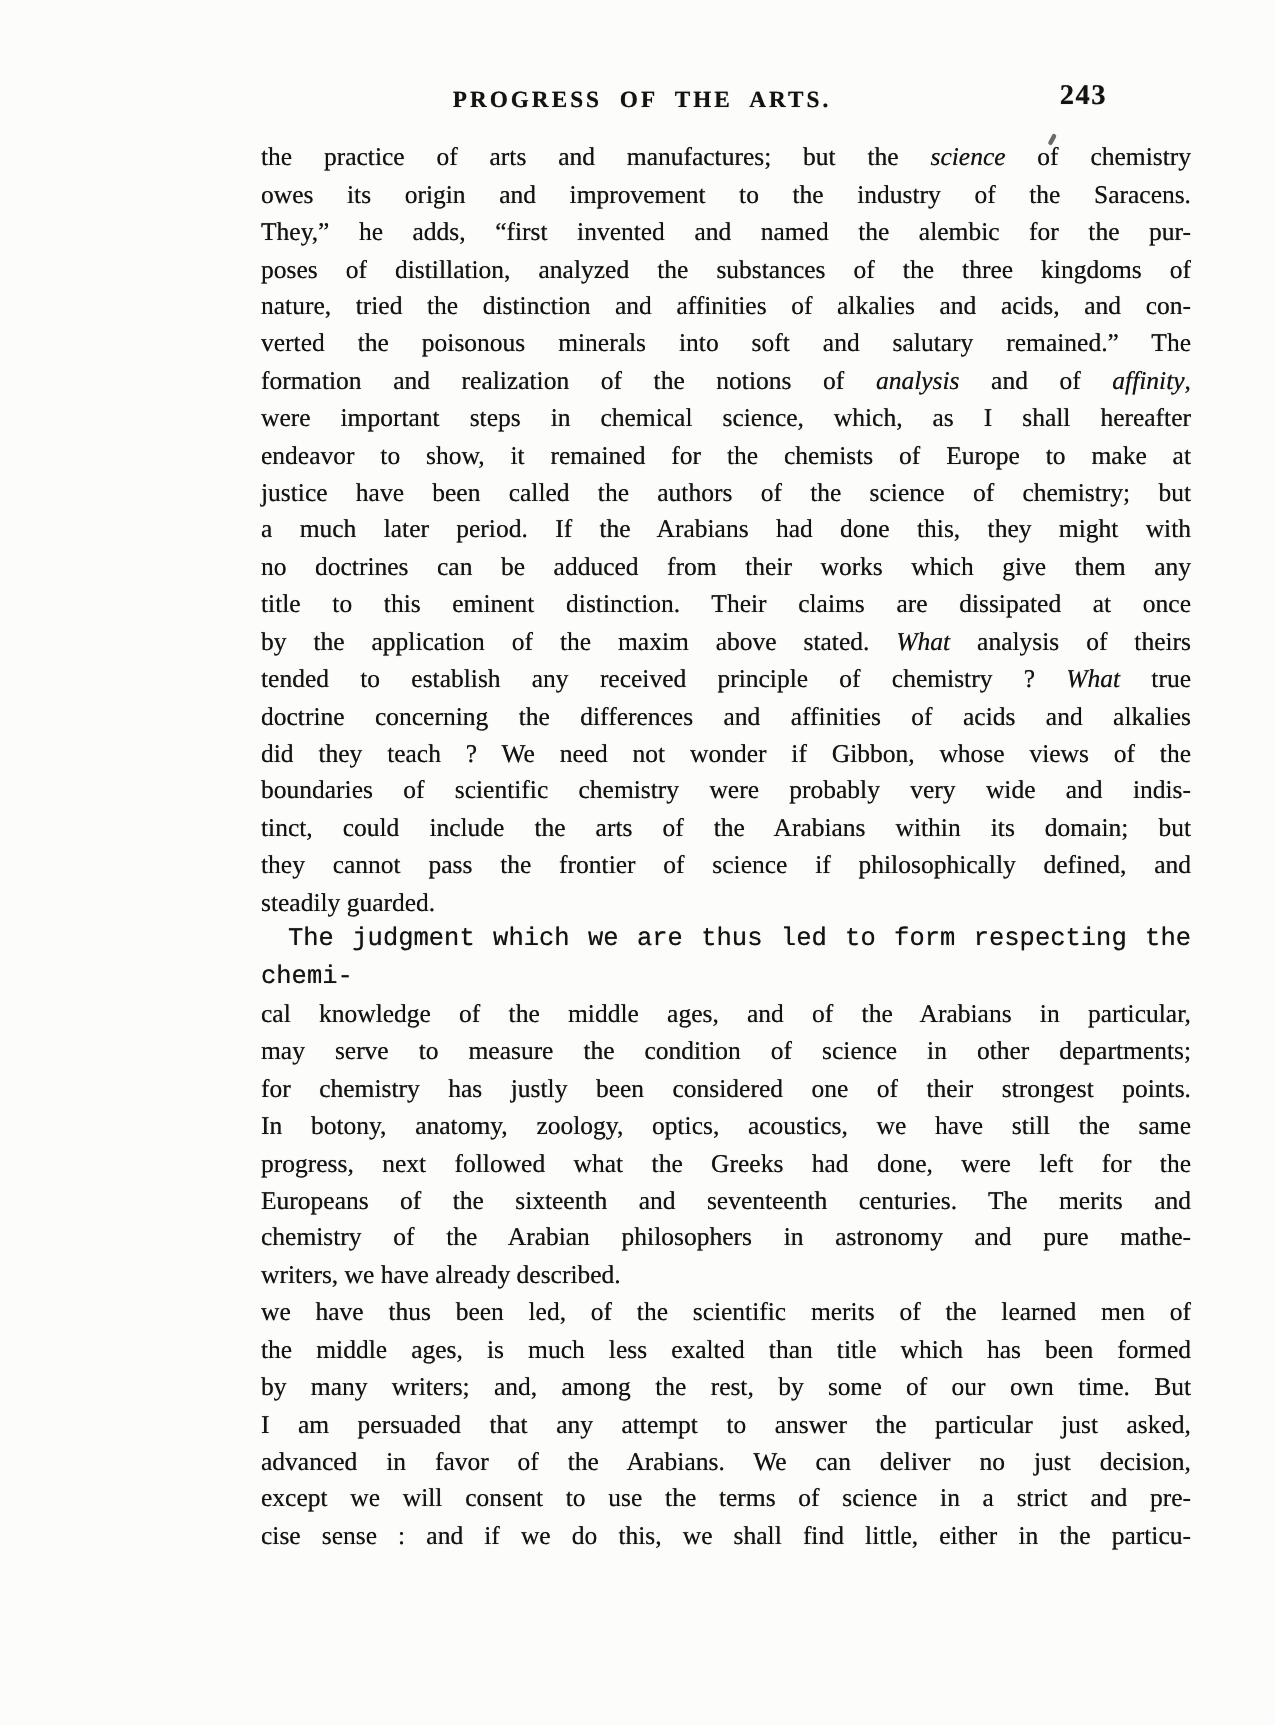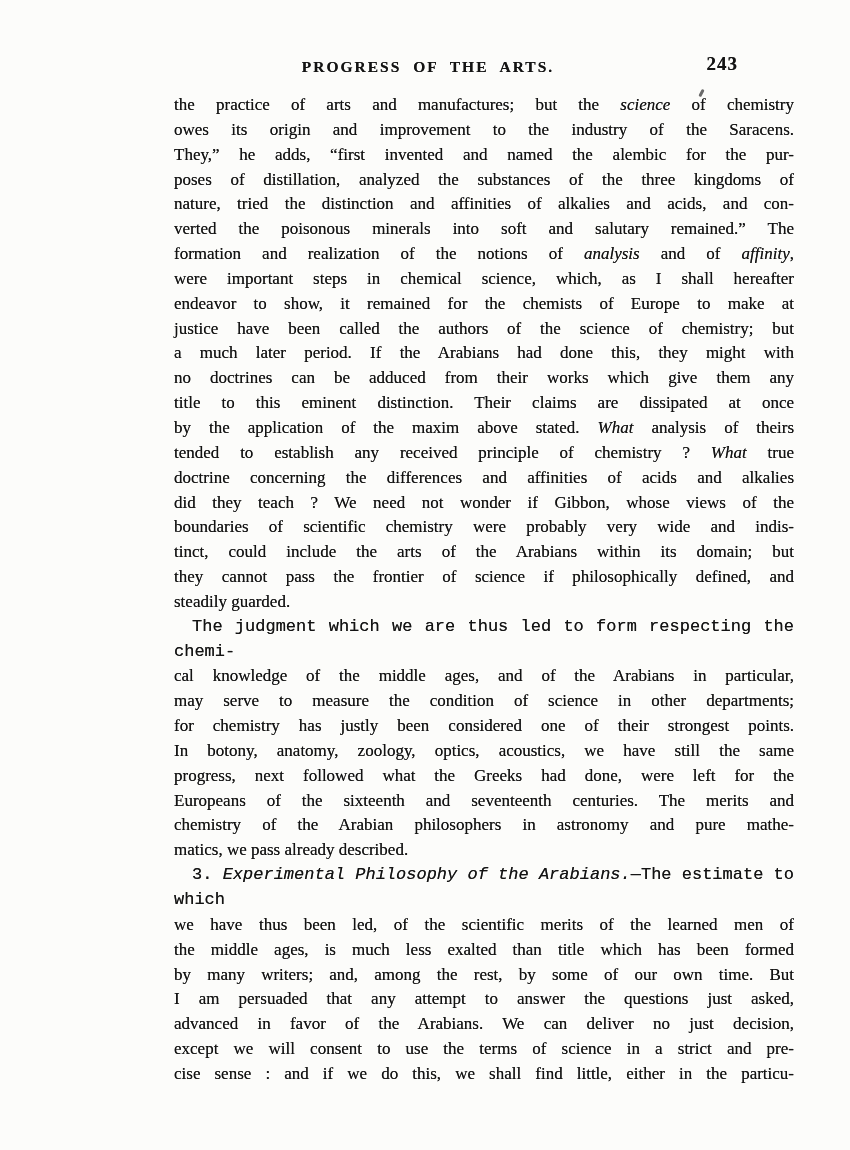--- a/index.html
+++ b/index.html
@@ -103,23 +103,22 @@
       <div class="line just"><span>they cannot pass the frontier of science if philosophically defined, and</span></div>
       <div class="line"><span>steadily guarded.</span></div>
       <div class="line indent just"><span>The judgment which we are thus led to form respecting the chemi-</span></div>
       <div class="line just"><span>cal knowledge of the middle ages, and of the Arabians in particular,</span></div>
       <div class="line just"><span>may serve to measure the condition of science in other departments;</span></div>
       <div class="line just"><span>for chemistry has justly been considered one of their strongest points.</span></div>
       <div class="line just"><span>In botony, anatomy, zoology, optics, acoustics, we have still the same</span></div>
       <div class="line just"><span>progress, next followed what the Greeks had done, were left for the</span></div>
       <div class="line just"><span>Europeans of the sixteenth and seventeenth centuries. The merits and</span></div>
       <div class="line just"><span>chemistry of the Arabian philosophers in astronomy and pure mathe-</span></div>
-      <div class="line"><span>matics, we pass already described.</span></div>
-      <div class="line indent just"><span>3. </span><i>Experimental Philosophy of the Arabians.</i><span>—The estimate to which</span></div>
+      <div class="line"><span>writers, we have already described.</span></div>
       <div class="line just"><span>we have thus been led, of the scientific merits of the learned men of</span></div>
       <div class="line just"><span>the middle ages, is much less exalted than title which has been formed</span></div>
       <div class="line just"><span>by many writers; and, among the rest, by some of our own time. But</span></div>
-      <div class="line just"><span>I am persuaded that any attempt to answer the questions just asked,</span></div>
+      <div class="line just"><span>I am persuaded that any attempt to answer the particular just asked,</span></div>
       <div class="line just"><span>advanced in favor of the Arabians. We can deliver no just decision,</span></div>
       <div class="line just"><span>except we will consent to use the terms of science in a strict and pre-</span></div>
       <div class="line just"><span>cise sense : and if we do this, we shall find little, either in the particu-</span></div>
     </div>
 </div>
 
 </body></html>

